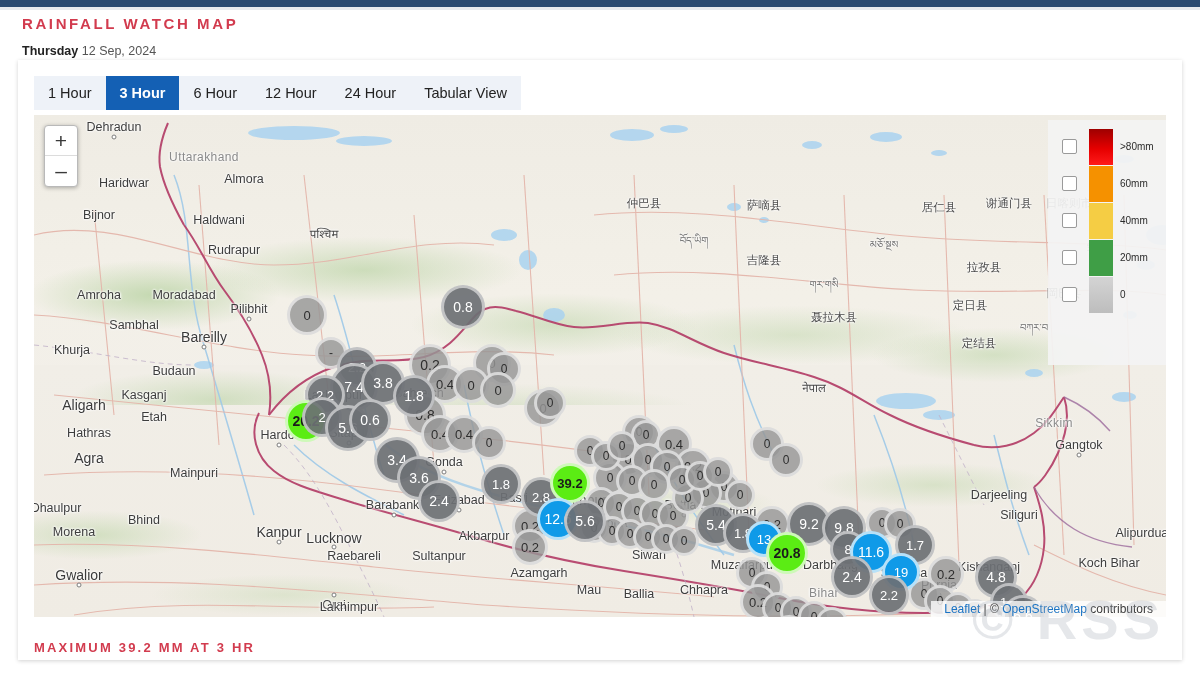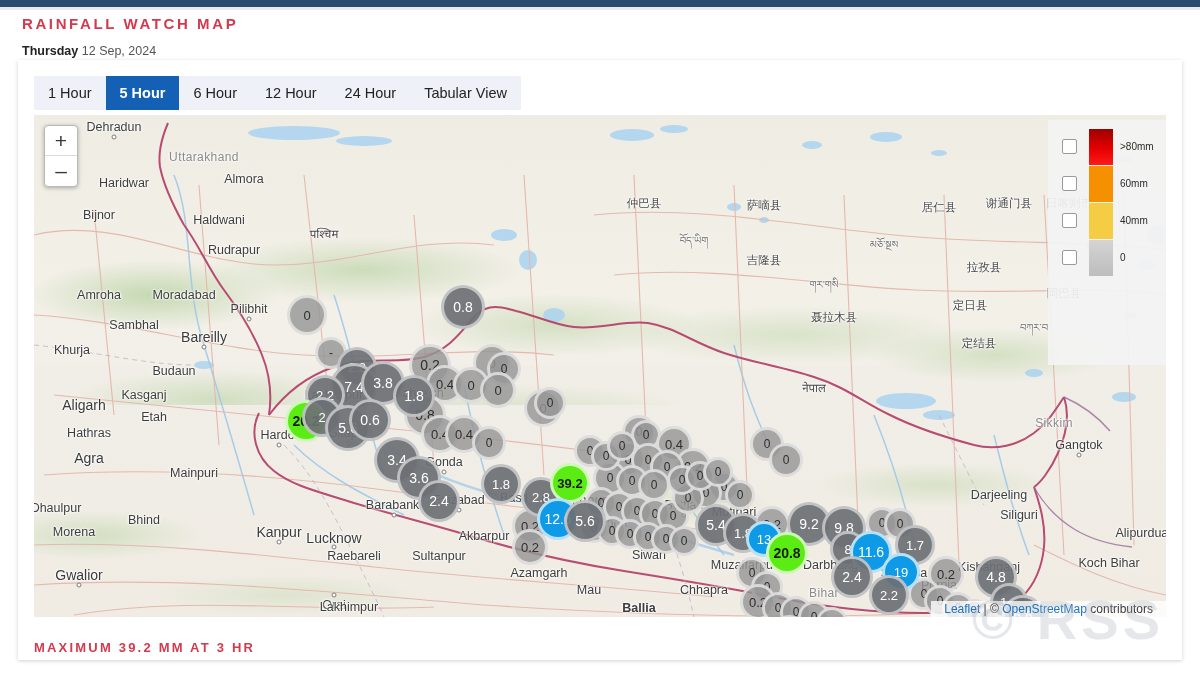--- a/index.html
+++ b/index.html
@@ -172,21 +172,21 @@
   <div class="page-title">RAINFALL WATCH MAP</div>
   <div class="date-line">
     <span class="dow">Thursday</span>
     <span class="dt">12 Sep, 2024</span>
   </div>
 
   <div class="card">
 
     <div class="tabbar" id="tabbar">
         <div class="tab">1 Hour</div>
-        <div class="tab active">5 Hour</div>
+        <div class="tab active">3 Hour</div>
         <div class="tab">6 Hour</div>
         <div class="tab">12 Hour</div>
         <div class="tab">24 Hour</div>
         <div class="tab">Tabular View</div>
       </div>
 
     <div class="map">
       <div class="map-canvas">
         <div class="land-himal"></div>
         <div class="land-plain"></div>
@@ -329,21 +329,21 @@
             <div class="mlabel city" style="left: 405px; top: 441px;">Sultanpur</div>
             <div class="mlabel city" style="left: 320px; top: 441px;">Raebareli</div>
             <div class="mlabel city" style="left: 615px; top: 440px;">Siwan</div>
             <div class="mlabel city" style="left: 710px; top: 450px;">Muzaffarpur</div>
             <div class="mlabel city" style="left: 800px; top: 450px;">Darbhanga</div>
             <div class="mlabel city" style="left: 870px; top: 458px;">Saharsa</div>
             <div class="mlabel city" style="left: 955px; top: 452px;">Kishanganj</div>
             <div class="mlabel city" style="left: 905px; top: 470px;">Purnia</div>
             <div class="mlabel city" style="left: 505px; top: 458px;">Azamgarh</div>
             <div class="mlabel city" style="left: 555px; top: 475px;">Mau</div>
-            <div class="mlabel city" style="left: 605px; top: 493px; font-weight: bold;">Ballia</div>
+            <div class="mlabel city" style="left: 605px; top: 479px;">Ballia</div>
             <div class="mlabel city" style="left: 670px; top: 475px;">Chhapra</div>
             <div class="mlabel state" style="left: 790px; top: 478px;">Bihar</div>
             <div class="mlabel big" style="left: 45px; top: 460px;">Gwalior</div>
             <div class="mlabel city" style="left: 300px; top: 490px;">Orai</div>
             <div class="mlabel city" style="left: 315px; top: 492px;">Lakhimpur</div>
             <div class="mlabel state" style="left: 1020px; top: 308px;">Sikkim</div>
             <div class="mlabel city" style="left: 1045px; top: 330px;">Gangtok</div>
             <div class="mlabel city" style="left: 965px; top: 380px;">Darjeeling</div>
             <div class="mlabel city" style="left: 985px; top: 400px;">Siliguri</div>
             <div class="mlabel city" style="left: 1110px; top: 418px;">Alipurduar</div>
@@ -507,20 +507,25 @@
             <div class="lg-sw" style="background: linear-gradient(rgb(245, 145, 0), rgb(245, 145, 0));"></div>
             <div class="lg-txt">60mm</div>
           </div>
           <div class="legend-row">
             <div class="lg-chk"></div>
             <div class="lg-sw" style="background: linear-gradient(rgb(245, 205, 68), rgb(245, 205, 68));"></div>
             <div class="lg-txt">40mm</div>
           </div>
           <div class="legend-row">
             <div class="lg-chk"></div>
+            <div class="lg-sw" style="background: linear-gradient(rgb(63, 158, 70), rgb(63, 158, 70));"></div>
+            <div class="lg-txt">20mm</div>
+          </div>
+          <div class="legend-row">
+            <div class="lg-chk"></div>
             <div class="lg-sw" style="background: linear-gradient(rgb(212, 212, 212), rgb(189, 189, 189));"></div>
             <div class="lg-txt">0</div>
           </div>
         </div>
 
       <div class="attrib">
         <a href="#">Leaflet</a><span> | © </span><a href="#">OpenStreetMap</a><span> contributors</span>
       </div>
     </div>
 

